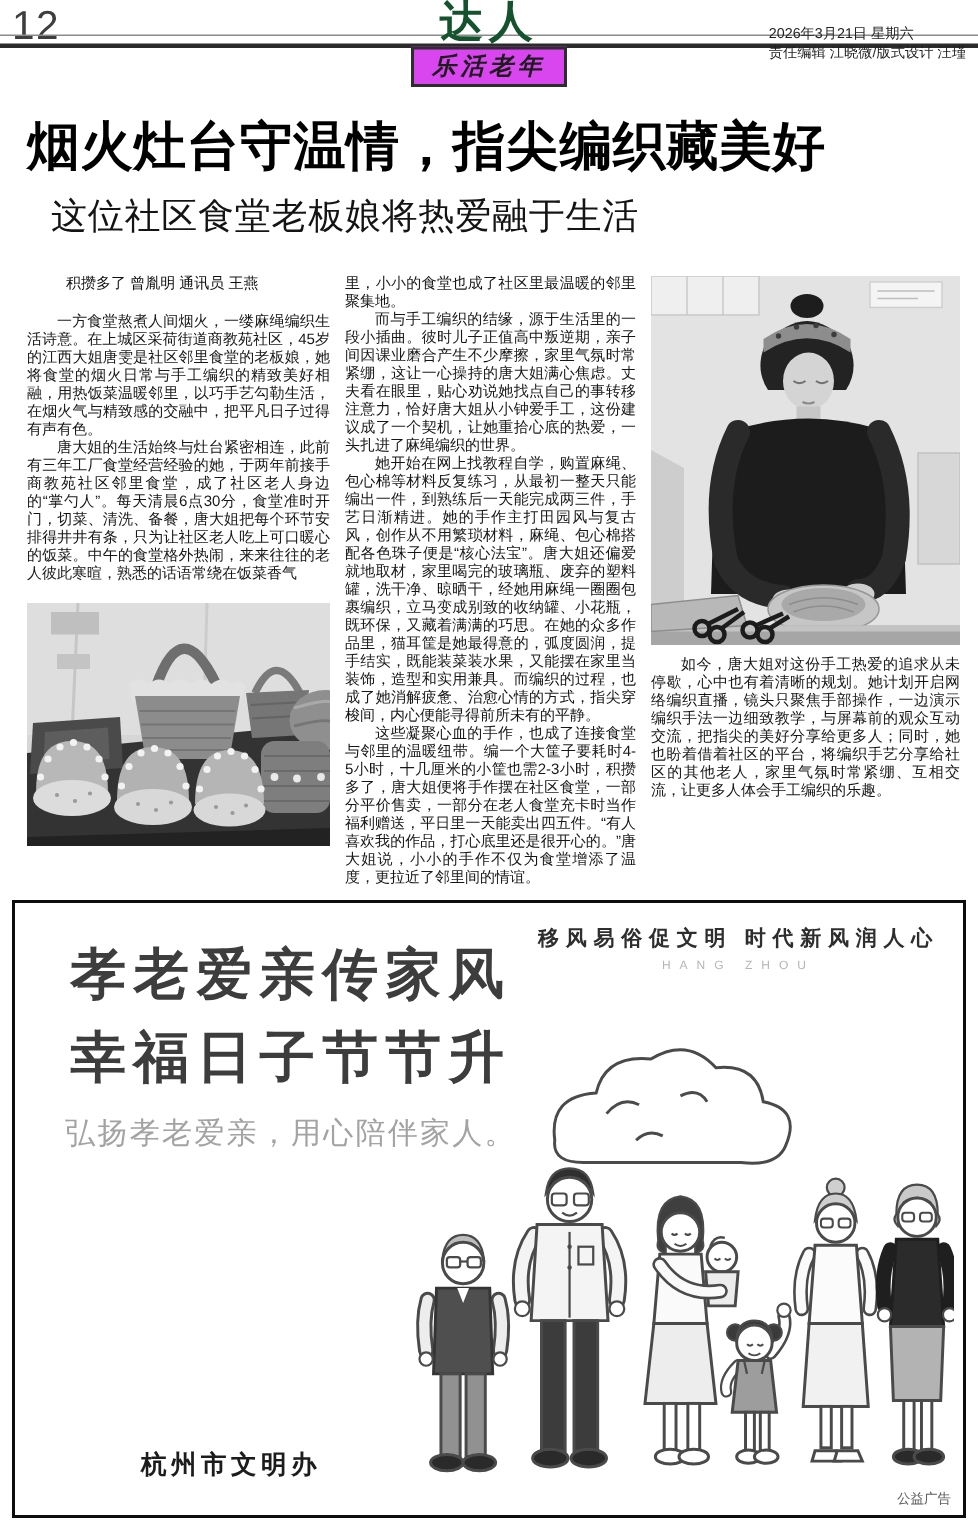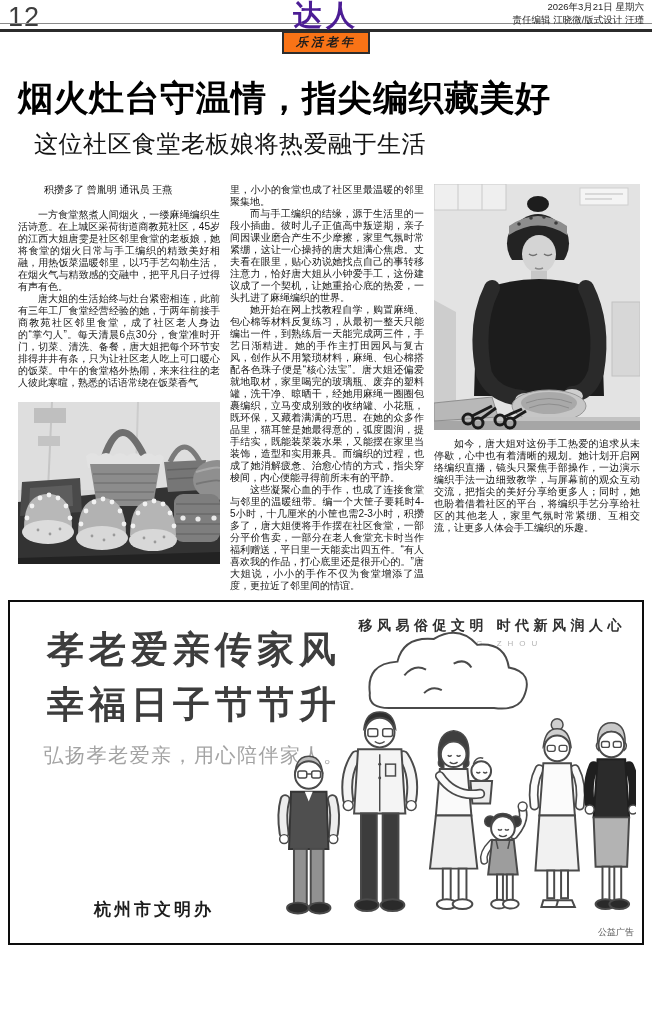--- a/index.html
+++ b/index.html
@@ -8,28 +8,28 @@
     position:relative; width:652px; height:1024px; margin:0 auto;
     background:#ffffff; overflow:hidden;
     font-family:"Liberation Sans", sans-serif; color:#161616;
   }
 
   
   .page-num { position:absolute; left:8px; top:2px; font-size:27px; color:#3e3e3e; letter-spacing:1px; }
   .rule-main { position:absolute; top:29px; left:0; width:652px; height:3px; background:#2b2b2b; }
   .rule-thin { position:absolute; top:23px; left:0; width:652px; height:1px; background:#8a8a8a; }
   .masthead { position:absolute; left:0; right:0; top:0; text-align:center; }
-  .masthead-title { font-size:29px; font-weight:700; color:#4c1d95; letter-spacing:4px; line-height:30px; }
+  .masthead-title { font-size:29px; font-weight:700; color:#14532d; letter-spacing:4px; line-height:30px; }
   .masthead-box {
     position:absolute; left:50%; transform:translateX(-50%); top:31px;
-    border:2px solid #2d2d2d; background:#f97316; padding:1px 12px;
-    font-size:12px; font-weight:700; font-style:italic; letter-spacing:3px;
+    border:2px solid #2d2d2d; background:#d946ef; padding:1px 12px;
+    font-size:16px; font-weight:700; font-style:italic; letter-spacing:3px;
     font-family:"Liberation Serif", serif; color:#1c1c1c; white-space:nowrap;
   }
-  .dateline { position:absolute; right:8px; top:0; text-align:right; font-size:9.5px; color:#1f1f1f; line-height:13px; }
+  .dateline { position:absolute; right:8px; top:16px; font-size:9.5px; color:#1f1f1f; line-height:13px; }
 
   
   .headline { position:absolute; left:18px; top:76px; width:620px; }
   .headline-title { font-size:35px; font-weight:900; color:#000; letter-spacing:0.5px; line-height:44px; }
   .headline-sub { font-size:24px; font-weight:500; color:#141414; margin-top:8px; letter-spacing:0.5px;margin-left:16px; }
 
   
   .article { position:absolute; left:18px; top:184px; width:622px; display:flex; gap:10px; }
   .col { width:202px; }
   .col.c3 { width:206px; }
@@ -37,21 +37,21 @@
     font-size:10px; line-height:12px; text-align:justify; color:#161616;
     text-indent:2em; word-break:break-all;
   }
   .article p.byline { text-indent:2.6em; margin-bottom:13px; color:#101010; }
   .article p.cont { text-indent:0; }
   .photo1 { width:202px; height:162px; margin-top:13px; display:block; }
   .photo2 { width:206px; height:246px; margin-bottom:8px; display:block; }
 
   
   .ad-box {
-    position:absolute; left:8px; top:600px; width:636px; height:345px;
+    position:absolute; left:8px; top:600px; width:636px; height:412px;
     border:2px solid #0d0d0d; background:#fff;
   }
   .ad-headline {
     position:absolute; left:26px; top:20px; width:316px; text-align:center;
     font-size:37px; font-weight:800; color:#3d3d3d; letter-spacing:5px; line-height:55px;
   }
   .ad-sub {
     position:absolute; left:26px; top:140px; width:316px; text-align:center;
     font-size:20px; color:#a3a3a3; letter-spacing:1.5px;
   }

